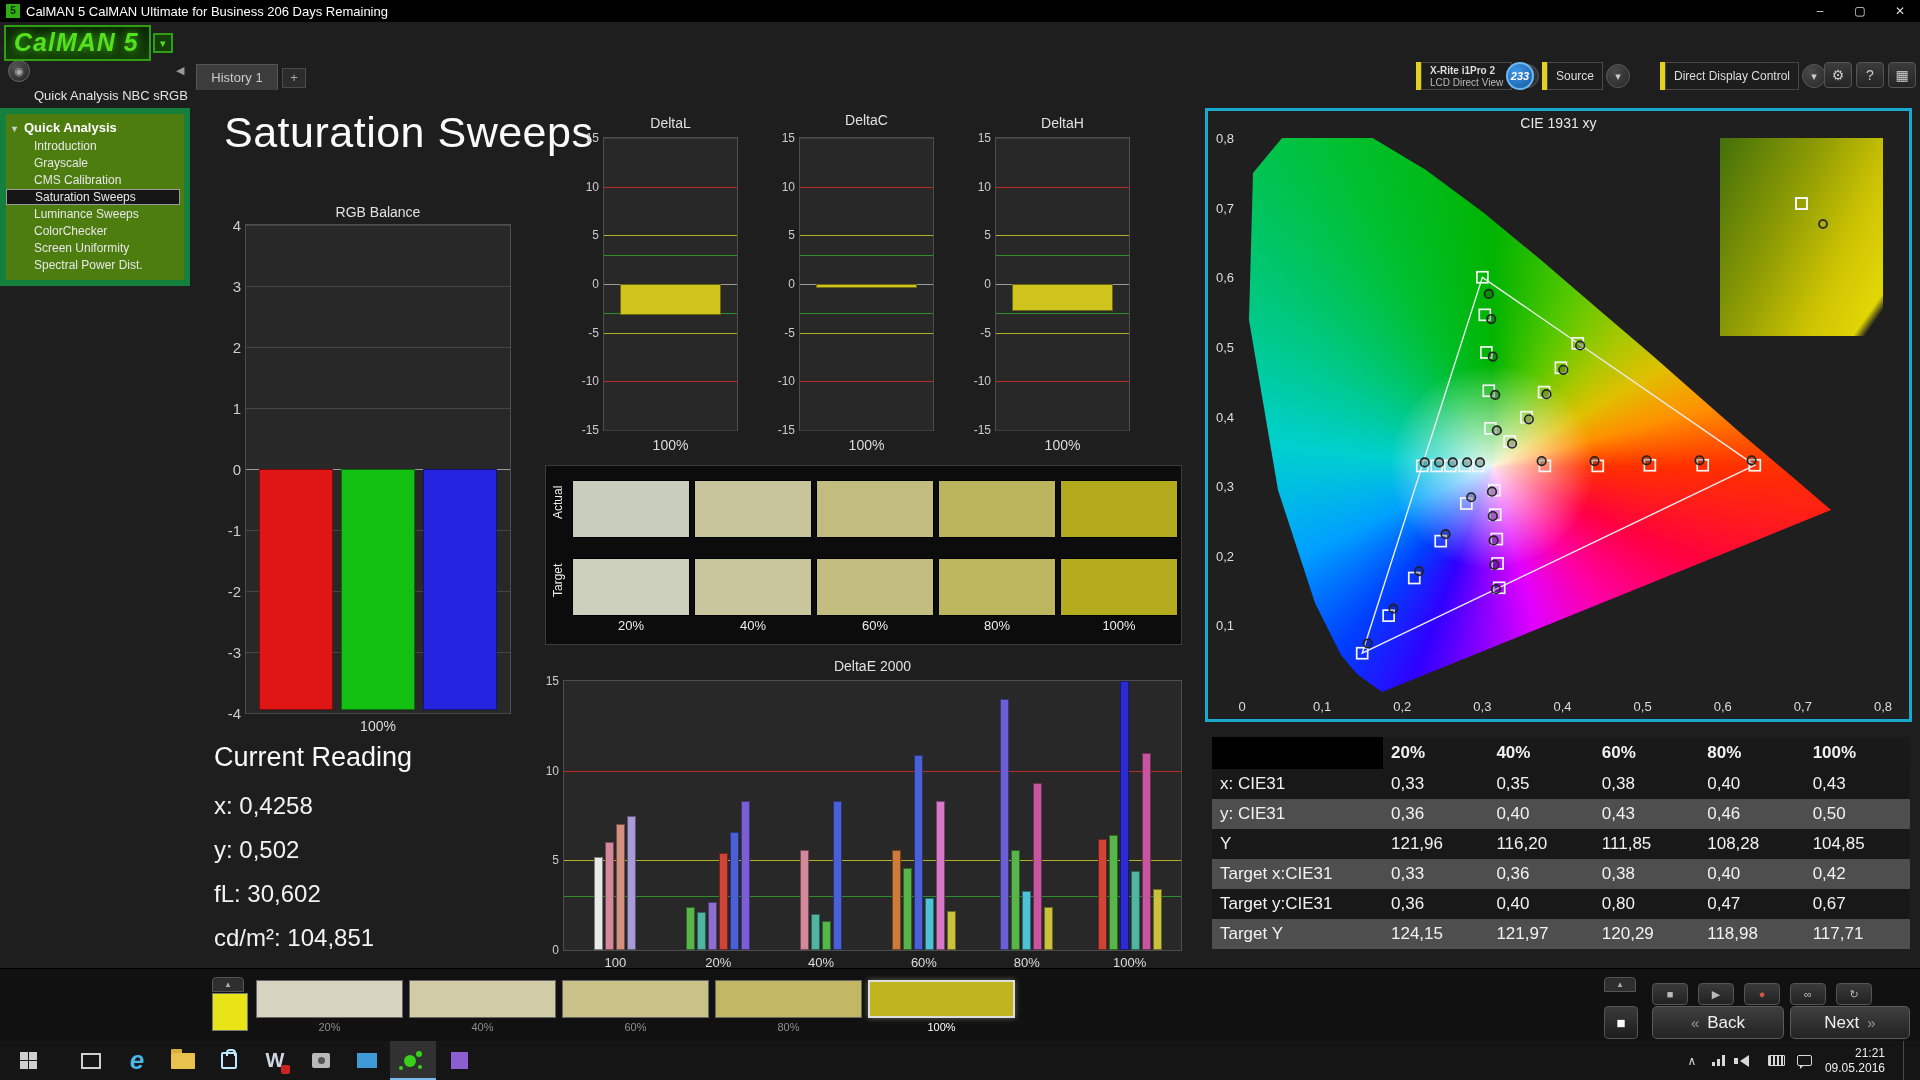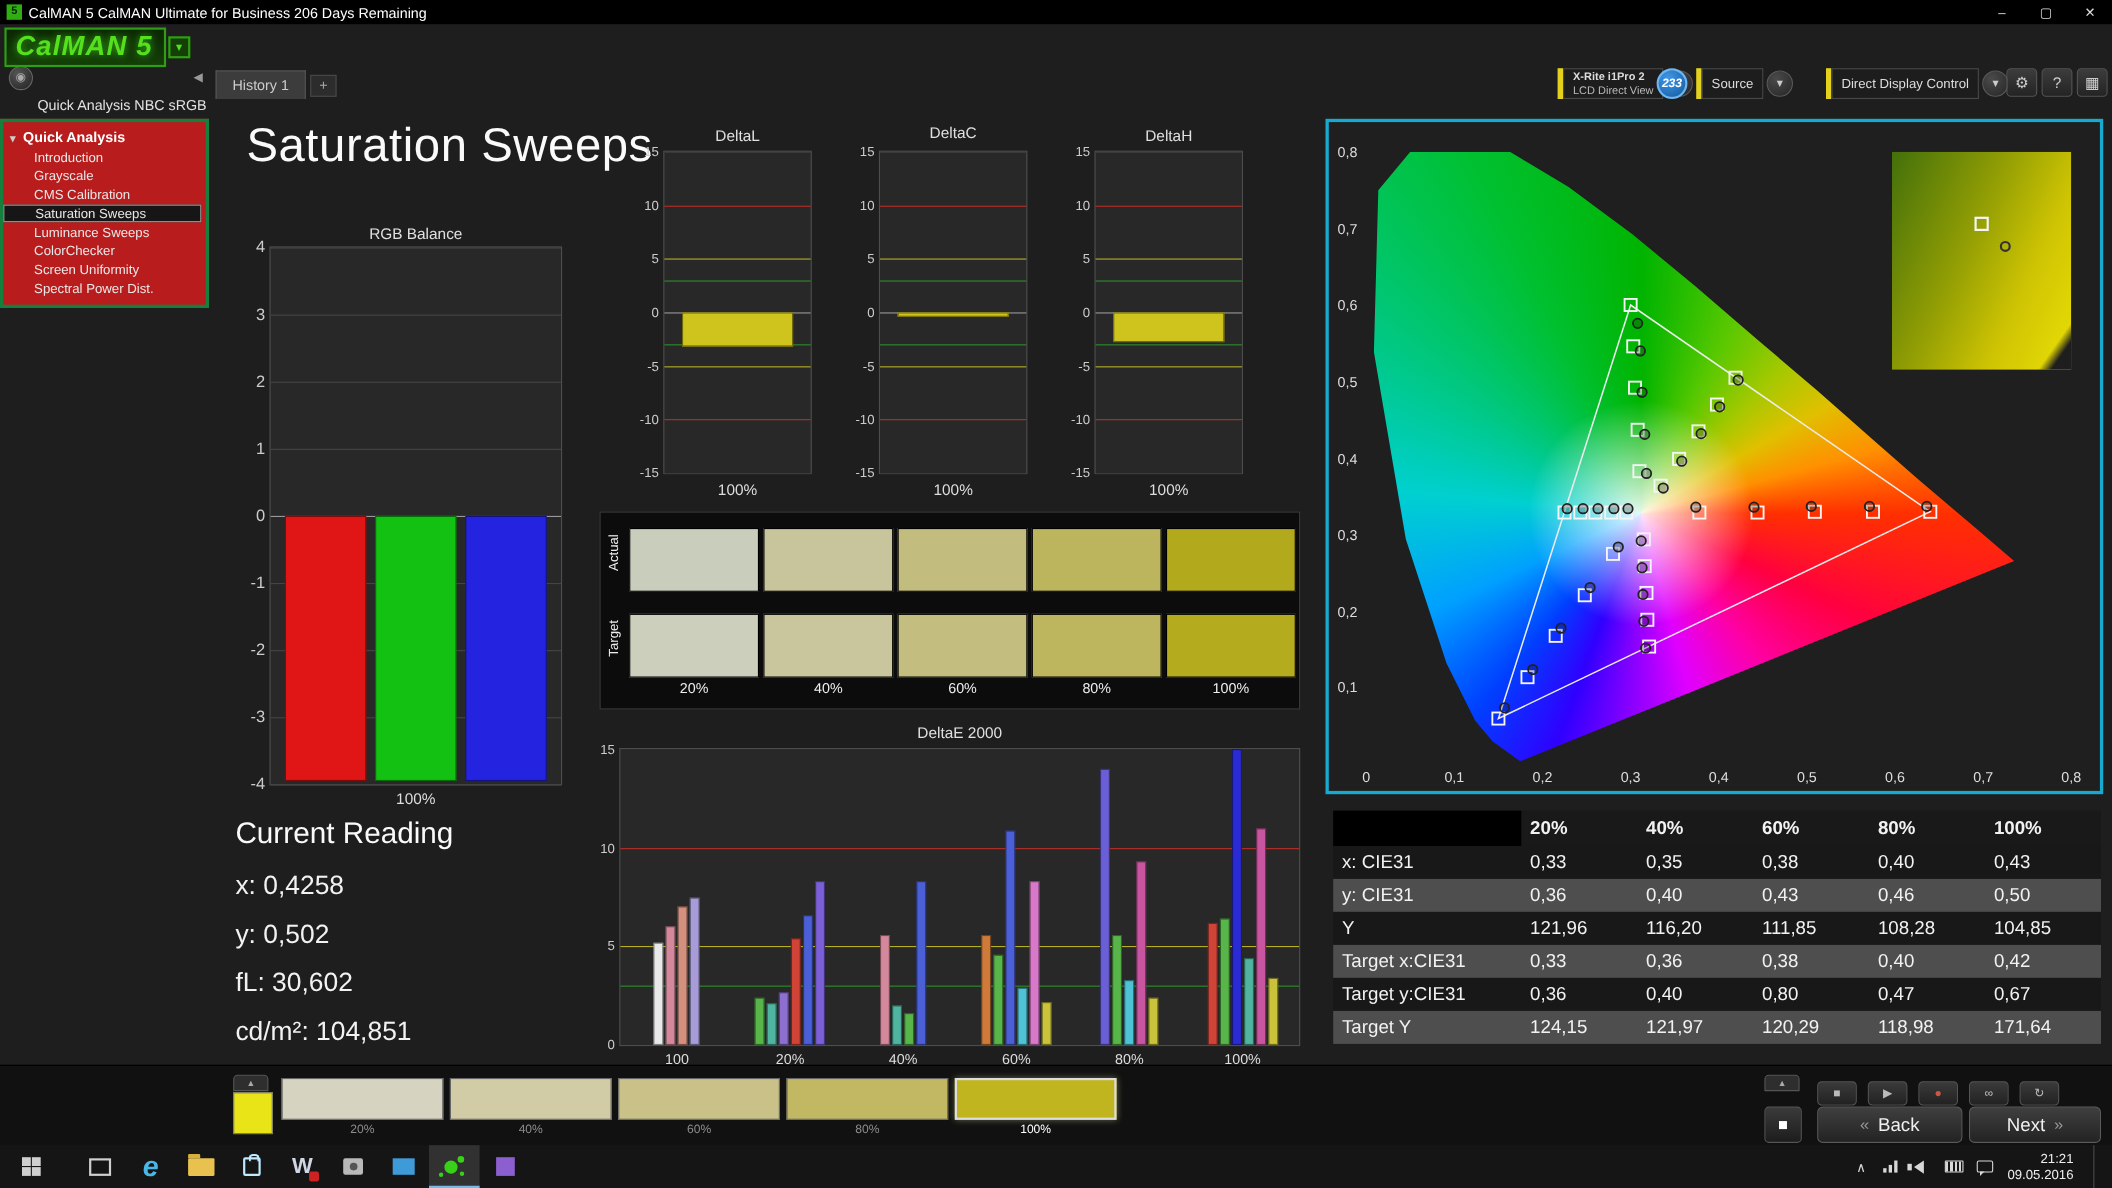--- a/index.html
+++ b/index.html
@@ -29,21 +29,21 @@
   .dd-body .l2 { font-size:10px; color:#bbb; line-height:11px; }
   .dd-body.single { font-size:12px; }
   .dd-arrow { width:24px; height:24px; margin:2px 0 0 3px; border-radius:50%; background:radial-gradient(circle at 35% 30%, #4a4a4a, #262626); border:1px solid #5a5a5a; color:#ccc; font-size:11px; text-align:center; line-height:22px; }
   .badge { position:absolute; left:1506px; top:62px; width:28px; height:28px; border-radius:50%; background:radial-gradient(circle at 35% 30%, #3f97e8, #135a9e); border:2px solid #6db7f2; color:#fff; font-size:11px; font-weight:bold; display:flex; align-items:center; justify-content:center;font-style:italic; }
   .tool-btn { position:absolute; top:62px; width:28px; height:26px; background:linear-gradient(#3c3c3c,#242424); border:1px solid #555; border-radius:4px; color:#ccc; font-size:14px; text-align:center; line-height:24px; }
 
   
   .side-circle { position:absolute; left:8px; top:60px; width:22px; height:22px; border-radius:50%; background:radial-gradient(circle at 35% 30%, #555, #222); border:1px solid #666; color:#aaa; font-size:11px; text-align:center; line-height:20px; }
   .side-collapse { position:absolute; left:176px; top:64px; color:#999; font-size:11px; }
   .workflow-title { position:absolute; left:34px; top:88px; font-size:13px; color:#e2e2e2; }
-  .tree-box { position:absolute; left:0; top:108px; width:190px; background:#b91c1c; border:3px solid #15803d; padding:4px 0 6px 0; }
+  .tree-box { position:absolute; left:0; top:108px; width:190px; background:#4d7c0f; border:6px solid #15803d; padding:4px 0 6px 0; }
   .tree-root { font-size:13px; font-weight:bold; color:#fff; padding:2px 6px; }
   .tree-root .exp { display:inline-block; width:12px; color:#ccc; font-size:10px; }
   .tree-item { font-size:12px; color:#e8e8e8; padding:1px 4px 1px 28px; margin:1px 4px 1px 0; cursor:default; }
   .tree-item.selected { background:#161616; border:1px solid #9a9a9a; padding-top:0; padding-bottom:0; }
 
   
   .page-title { position:absolute; left:224px; top:108px; font-size:43px; font-weight:300; color:#fafafa; letter-spacing:0.5px; }
 
   
   .chart-title { position:absolute; text-align:center; font-size:14px; color:#e0e0e0; }
@@ -394,20 +394,21 @@
     <div class="xlab" style="left: 565.583px;">100%</div>
   </div>
 
 <div class="cur-title">Current Reading</div>
 <div class="cur-line" style="top:792px">x: 0,4258</div>
 <div class="cur-line" style="top:836px">y: 0,502</div>
 <div class="cur-line" style="top:880px">fL: 30,602</div>
 <div class="cur-line" style="top:924px">cd/m²: 104,851</div>
 
 <div class="cie-wrap">
+  <div class="cie-title">CIE 1931 xy</div>
   <div class="cie-yaxis" id="cie-yaxis">
       <div class="cie-ylab" style="top: 487.375px;">0,1</div>
       <div class="cie-ylab" style="top: 417.75px;">0,2</div>
       <div class="cie-ylab" style="top: 348.125px;">0,3</div>
       <div class="cie-ylab" style="top: 278.5px;">0,4</div>
       <div class="cie-ylab" style="top: 208.875px;">0,5</div>
       <div class="cie-ylab" style="top: 139.25px;">0,6</div>
       <div class="cie-ylab" style="top: 69.625px;">0,7</div>
       <div class="cie-ylab" style="top: 0px;">0,8</div>
     </div>
@@ -542,21 +543,21 @@
       <div class="tcell val">0,80</div>
       <div class="tcell val">0,47</div>
       <div class="tcell val">0,67</div>
     </div>
     <div class="trow odd">
       <div class="tcell label">Target Y</div>
       <div class="tcell val">124,15</div>
       <div class="tcell val">121,97</div>
       <div class="tcell val">120,29</div>
       <div class="tcell val">118,98</div>
-      <div class="tcell val">171,64</div>
+      <div class="tcell val">117,71</div>
     </div>
   </div>
 
 <div class="bottom-strip"></div>
 <div class="chip-eject" style="left:212px; top:977px"><span>▲</span></div>
 <div class="chip" style="background: rgb(233, 228, 23);"></div>
 <div class="pattern-swatches" id="pattern-swatches">
     <div class="pat" style="left: 0px;">
       <div class="pat-color" style="background: rgb(214, 211, 192);"></div>
       <div class="pat-label">20%</div>

